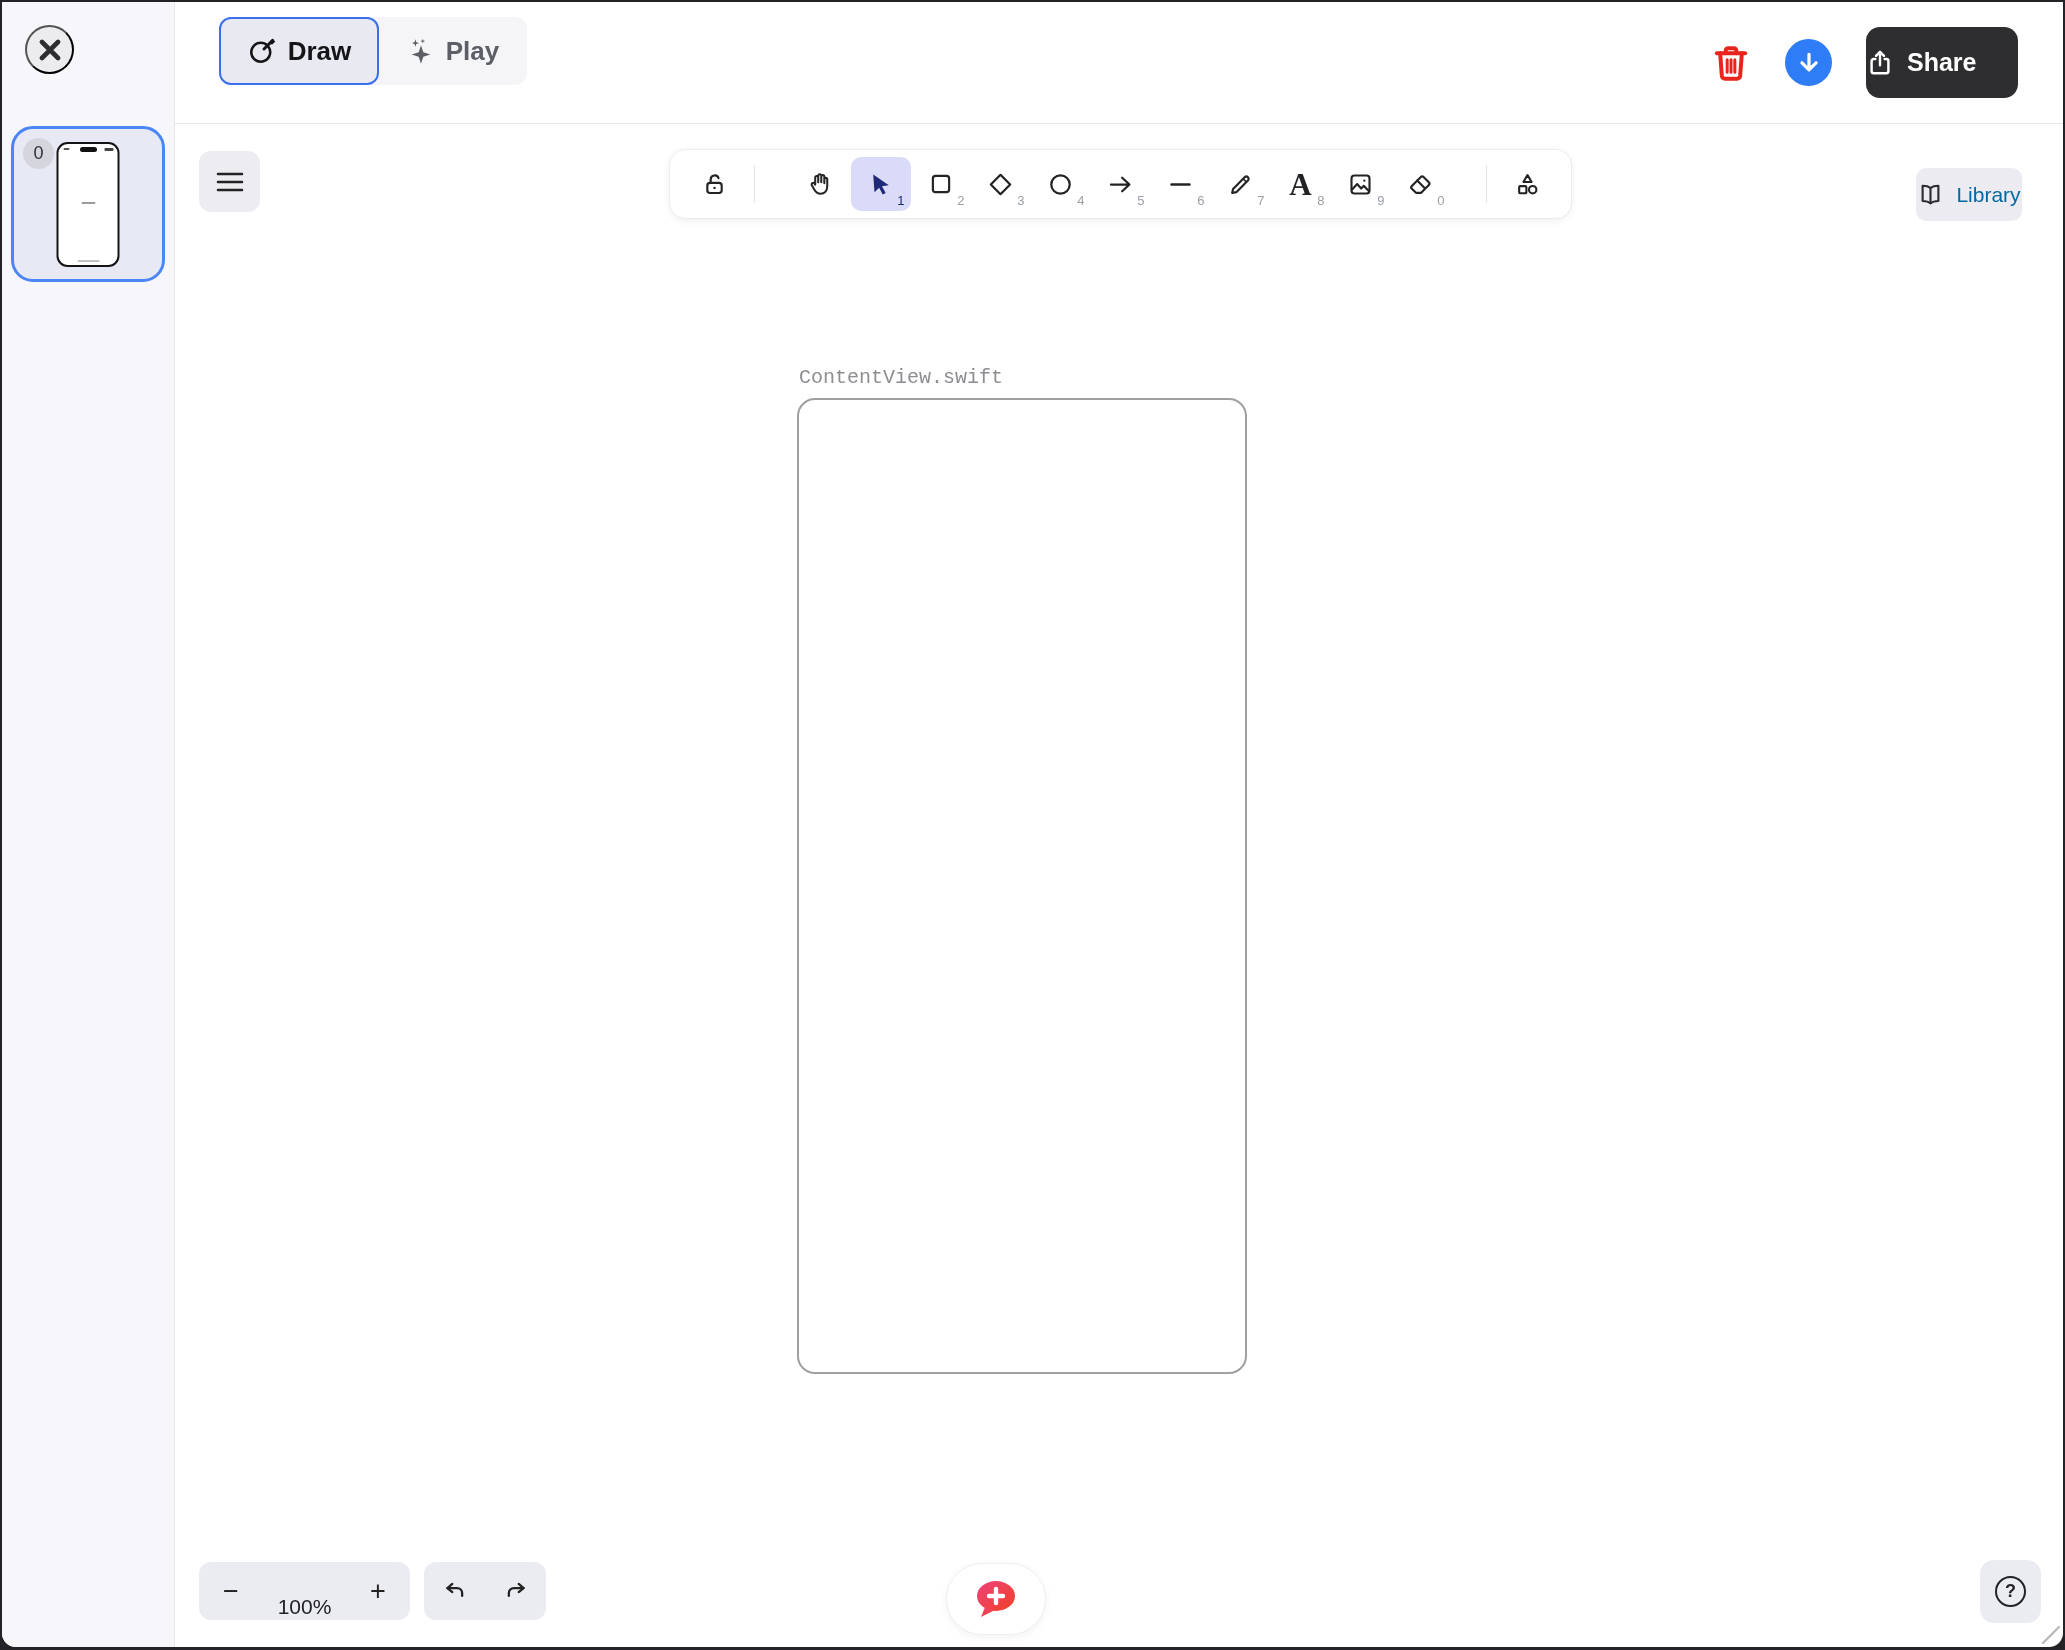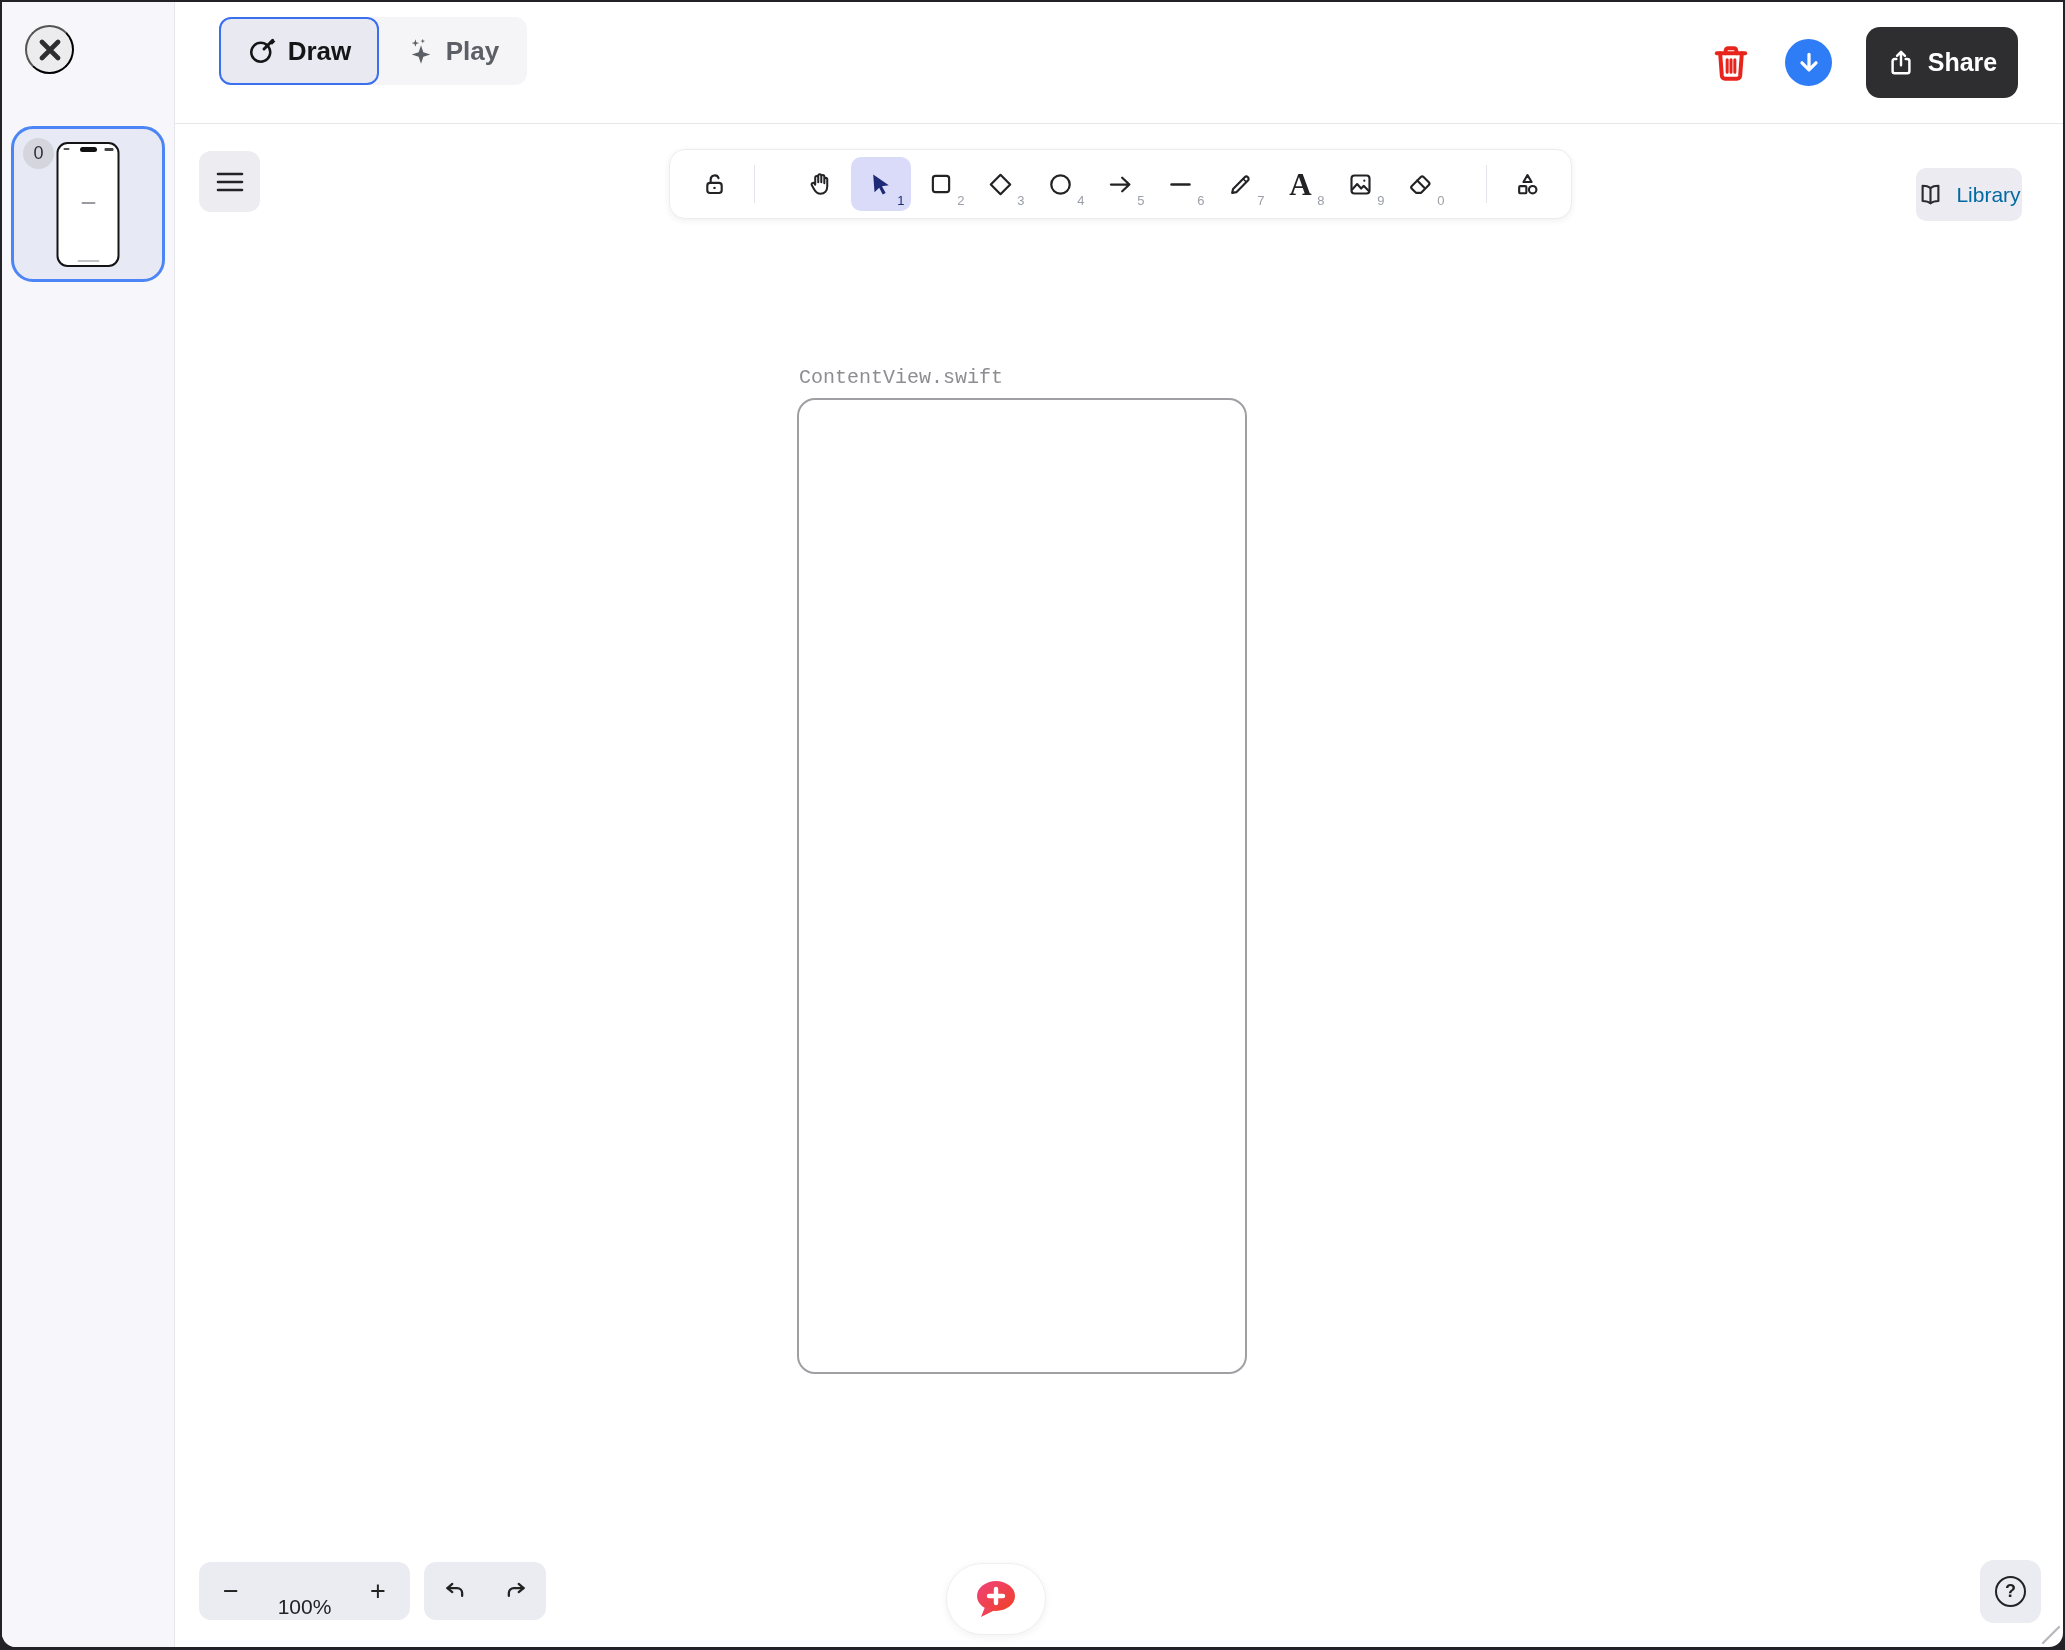--- a/index.html
+++ b/index.html
@@ -28,21 +28,21 @@
   .header-line { position:absolute; left:173px; top:121px; right:0; height:1px; background:#e7e7eb; }
   .segmented { position:absolute; left:217px; top:15px; height:68px; width:308px; background:#f5f5f8;
                border-radius:12px; display:flex; align-items:stretch; }
   .seg-btn { display:flex; align-items:center; justify-content:center; gap:11px; cursor:pointer; font-size:26px; }
   .seg-draw { width:160px; background:#e9e9f1; border:2.5px solid #3a6ff0; border-radius:12px; color:#151517; font-weight:bold; }
   .seg-play { flex:1; color:#5c6066; font-weight:bold; }
   .hdr-actions { position:absolute; top:0; right:45px; height:121px; display:flex; align-items:center; gap:34px; }
   .icon-btn { background:none; border:none; cursor:pointer; display:flex; align-items:center; justify-content:center; padding:0; }
   .dl-btn { width:47px; height:47px; border-radius:50%; background:#2e7cf6; }
   .share-btn { width:152px; height:71px; border-radius:14px; background:#2e2e30; color:#fff; font-size:25px; font-weight:bold;
-               display:flex; align-items:center; justify-content:center; gap:13px; border:none; cursor:pointer; }
+               display:flex; align-items:center; justify-content:flex-start; gap:13px; border:none; cursor:pointer; }
 
   
   .hamburger { position:absolute; left:197px; top:149px; width:61px; height:61px; border-radius:12px; background:#ececf1;
                display:flex; align-items:center; justify-content:center; cursor:pointer; border:none; }
   .toolbar { position:absolute; left:667px; top:147px; width:903px; height:70px; background:#fff; border:1px solid #ececef;
              border-radius:16px; box-shadow:0 2px 6px rgba(40,40,60,.07); display:flex; align-items:center; padding:0 14px; }
   .tool { position:relative; width:60px; height:54px; display:flex; align-items:center; justify-content:center;
           border-radius:10px; color:#232326; cursor:pointer; background:none; border:none; flex:0 0 auto; }
   .tool.selected { background:#d9dbf8; color:#1e2a78; }
   .tool .key { position:absolute; right:6px; bottom:3px; font-size:13px; color:#9ba0a8; }

